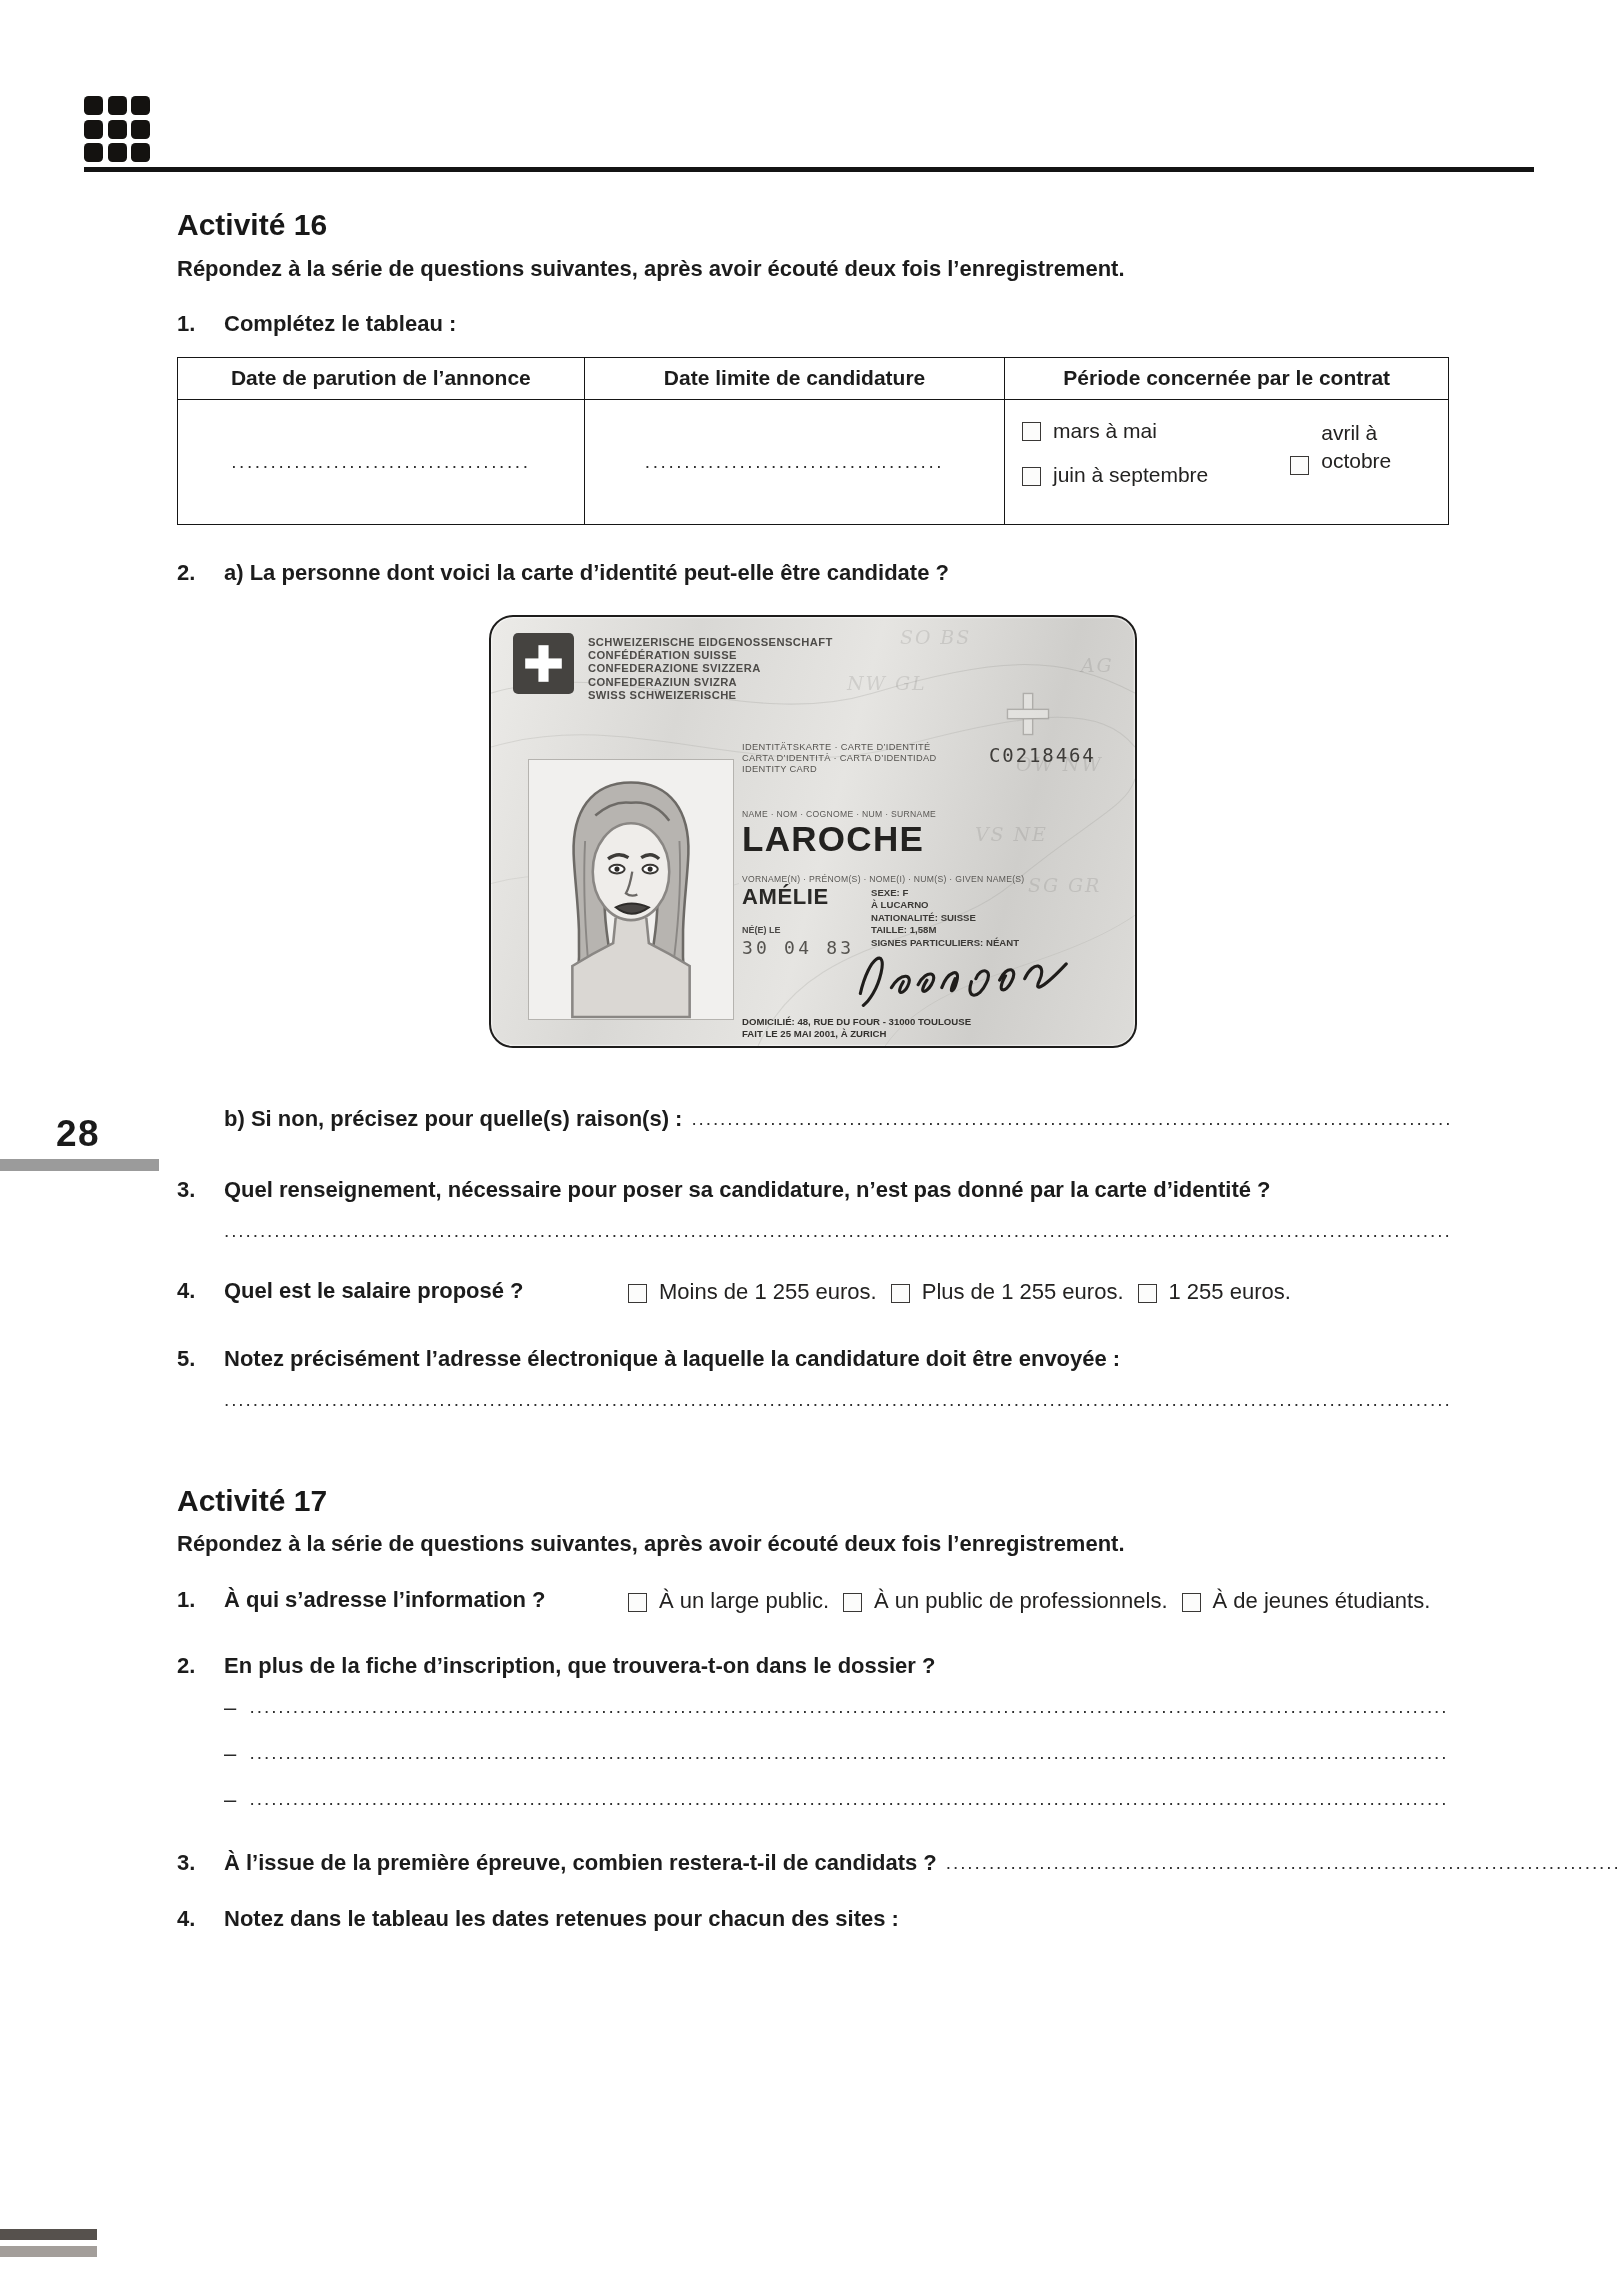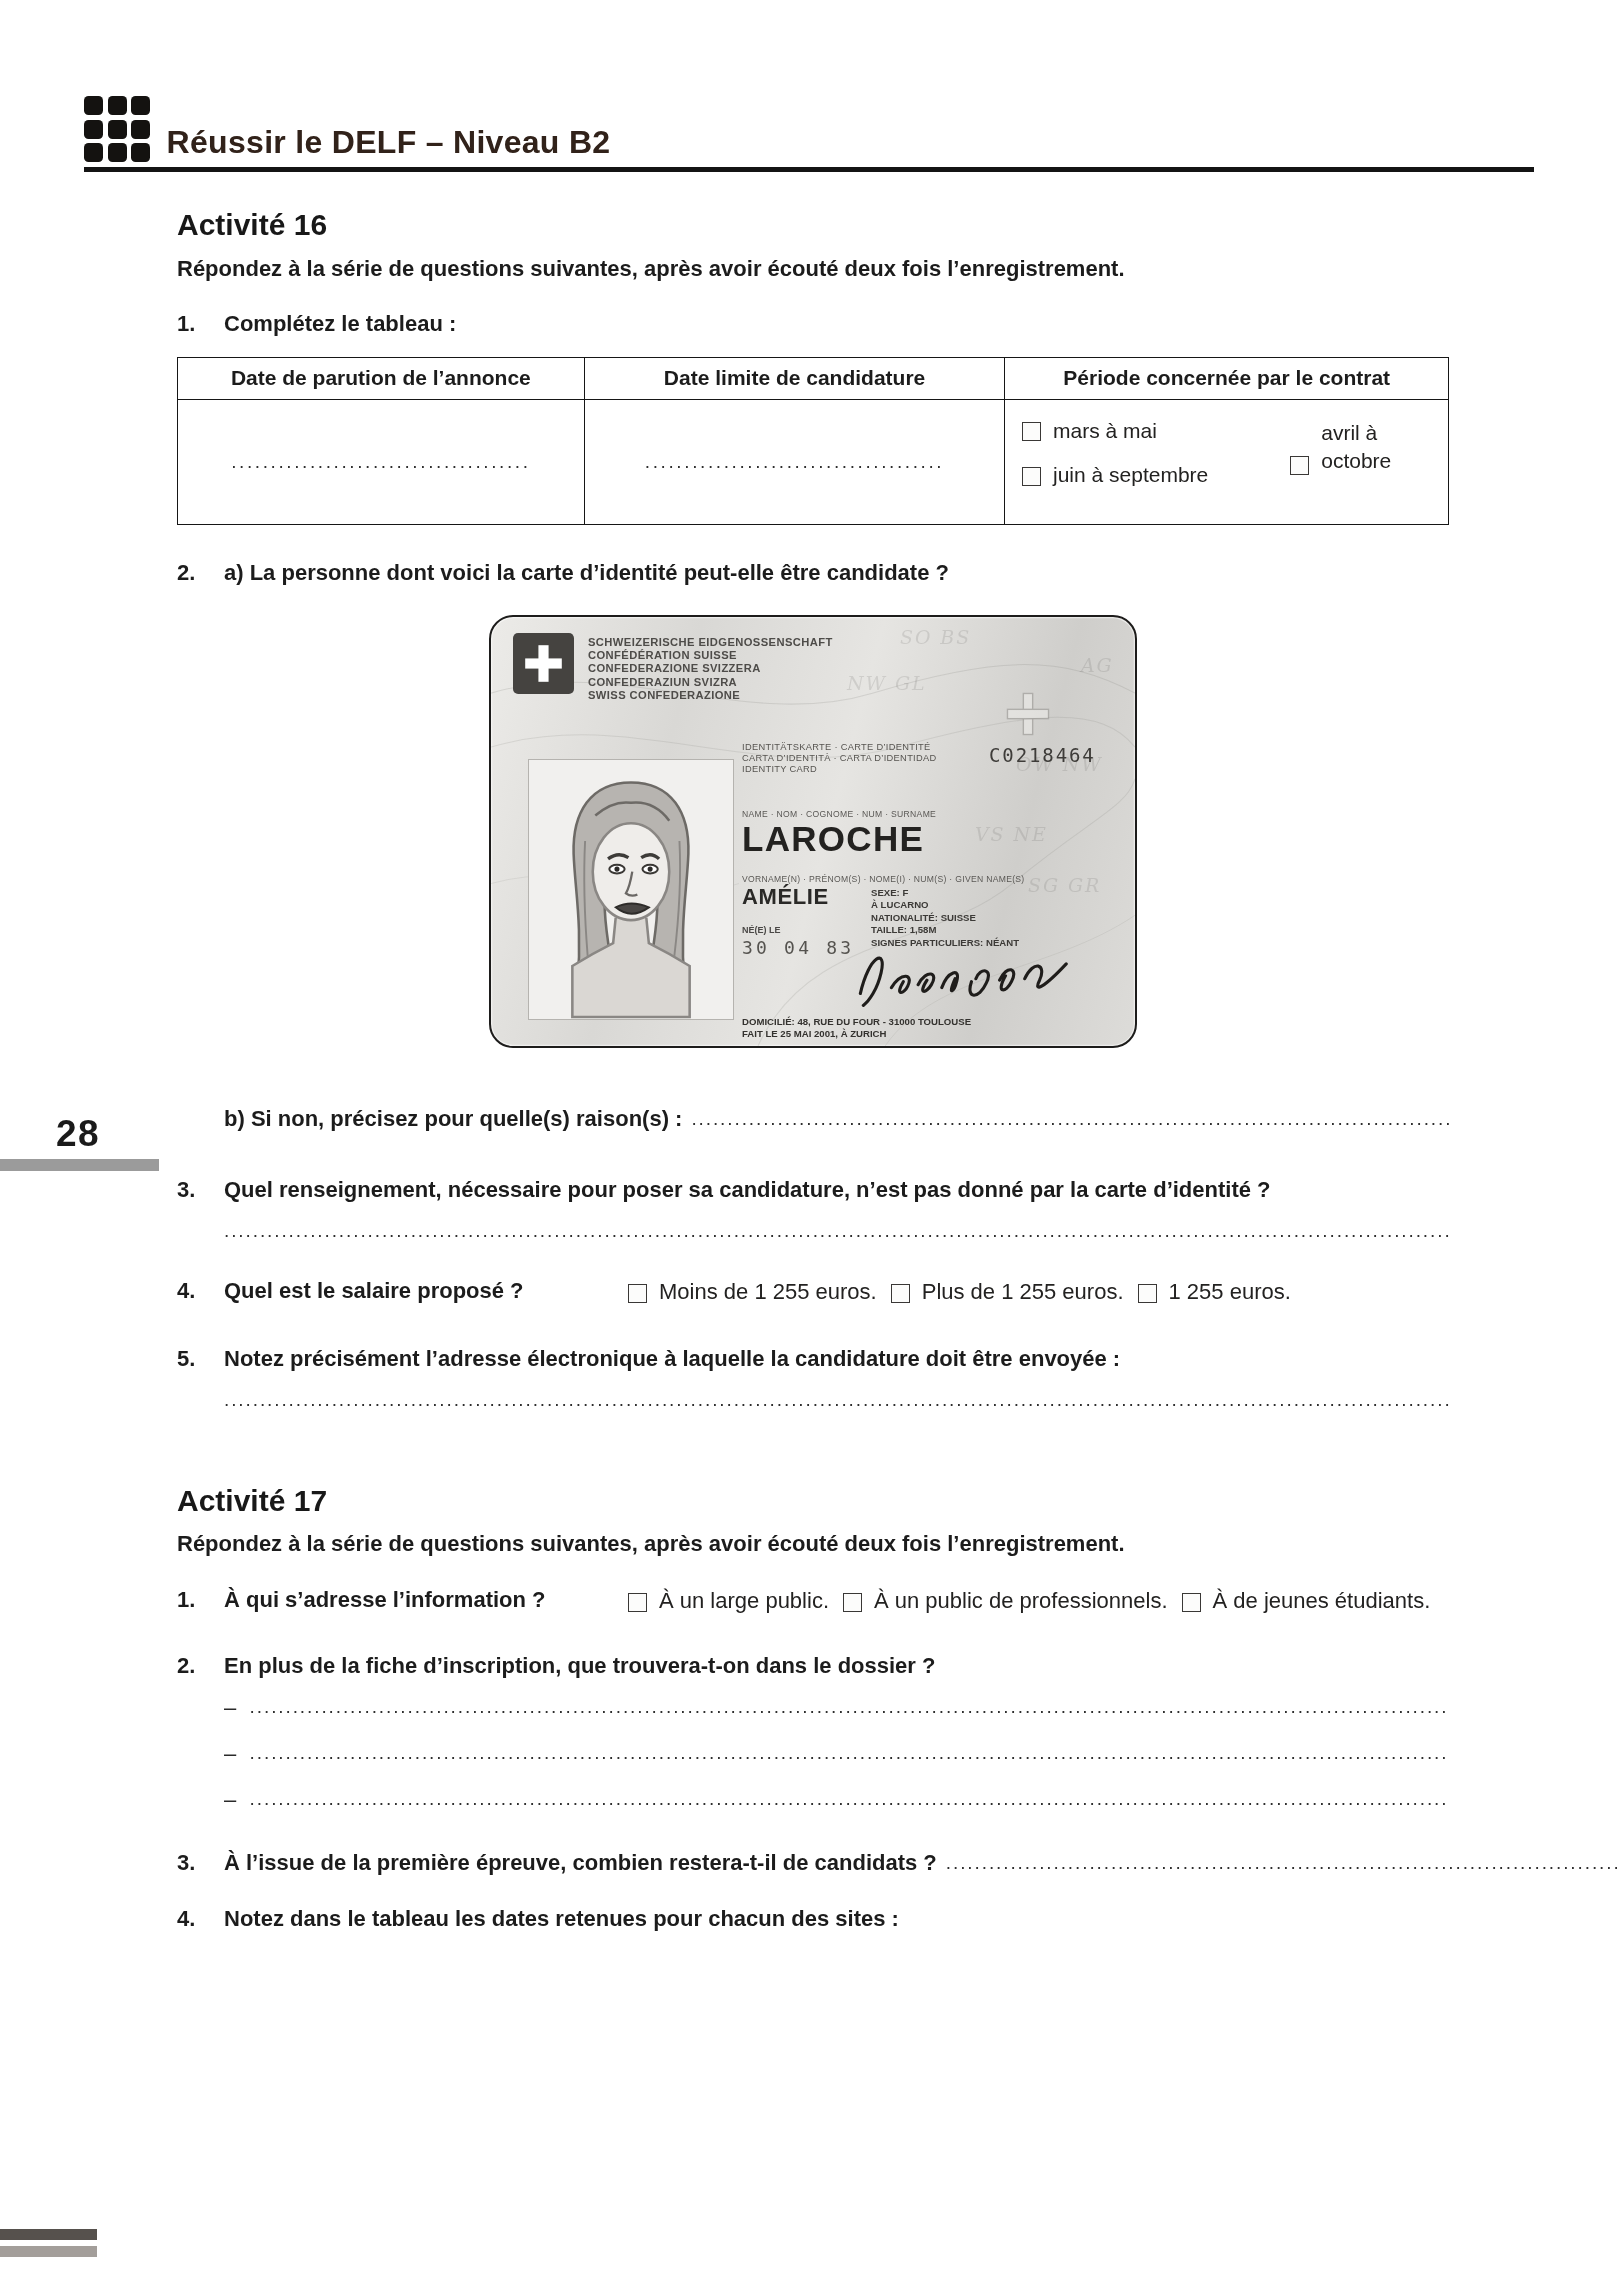--- a/index.html
+++ b/index.html
@@ -111,21 +111,20 @@
         <span></span>
           <span></span>
           <span></span>
         <span></span>
           <span></span>
           <span></span>
         <span></span>
           <span></span>
           <span></span>
       </div>
-      <div class="page-title">Réussir le DELF – Niveau B2</div>
     </div>
     <div class="header-rule"></div>
   </div>
 
   <div class="main">
 
     <div class="section-title">Activité 16</div>
     <div class="intro">Répondez à la série de questions suivantes, après avoir écouté deux fois l’enregistrement.</div>
 
     <div class="q" style="margin-top:25.6px;">
@@ -202,21 +201,21 @@
       <svg class="abs faint-cross" viewBox="0 0 60 60">
         <rect x="25" y="8" width="10" height="44" fill="#f2f1ee" stroke="#8c8a86" stroke-width="1.5"></rect>
         <rect x="8" y="25" width="44" height="10" fill="#f2f1ee" stroke="#8c8a86" stroke-width="1.5"></rect>
       </svg>
 
       <div class="abs country">
         <div>SCHWEIZERISCHE EIDGENOSSENSCHAFT</div>
         <div>CONFÉDÉRATION SUISSE</div>
         <div>CONFEDERAZIONE SVIZZERA</div>
         <div>CONFEDERAZIUN SVIZRA</div>
-        <div>SWISS CONFEDERAZIONE</div>
+        <div>SWISS SCHWEIZERISCHE</div>
       </div>
 
       <div class="abs docblock">
         <div>IDENTITÄTSKARTE · CARTE D’IDENTITÉ</div>
         <div>CARTA D’IDENTITÀ · CARTA D’IDENTIDAD</div>
         <div>IDENTITY CARD</div>
       </div>
 
       <div class="abs cardnum">C0218464</div>
 

